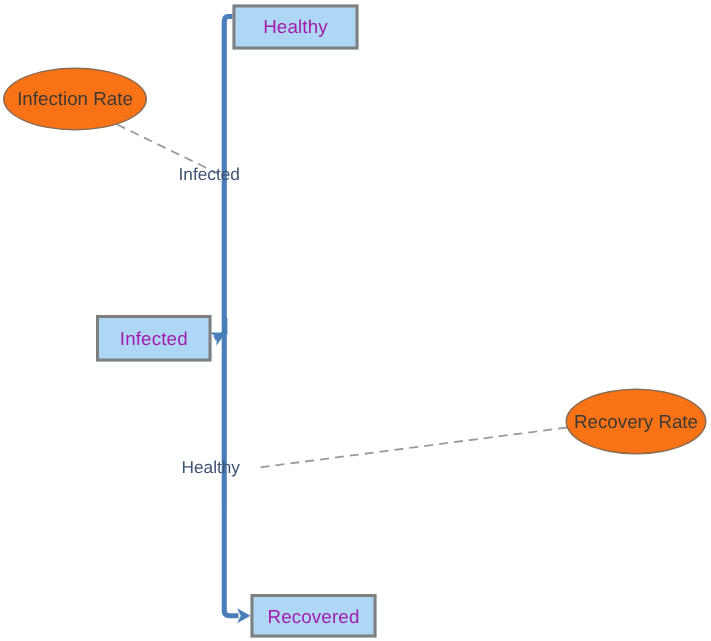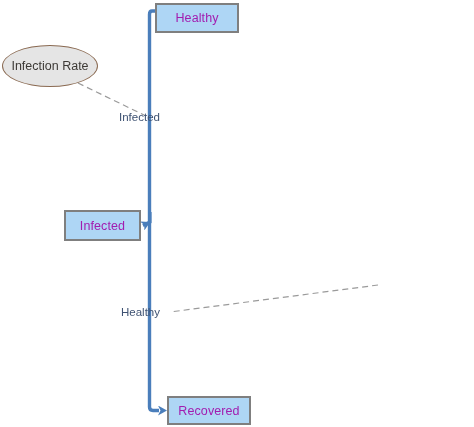--- a/index.html
+++ b/index.html
@@ -33,21 +33,21 @@
     align-items: center;
     justify-content: center;
     color: #a21caf;
     font-size: 12.5px;
     letter-spacing: 0.1px;
     white-space: nowrap;
   }
   .node-ellipse {
     position: absolute;
     box-sizing: border-box;
-    background: #e5e5e5;
+    background: #f97316;
     border: 1.6px solid #8a6a52;
     border-radius: 50%;
     display: flex;
     align-items: center;
     justify-content: center;
     color: #3d3a36;
     font-size: 12.5px;
     white-space: nowrap;
   }
   .flow-label {
@@ -97,18 +97,21 @@
   </div>
 
   <div class="node-box" id="box-infected">
     <span>Infected</span>
   </div>
 
   <div class="node-ellipse" id="ellipse-infection-rate">
     <span>Infection Rate</span>
   </div>
 
+  <div class="node-ellipse" id="ellipse-recovery-rate">
+    <span>Recovery Rate</span>
+  </div>
 
   <div class="flow-label" id="label-infection">Infected</div>
 
   <div class="flow-label" id="label-recovery">Healthy</div>
 
 </div>
 
 </body></html>

